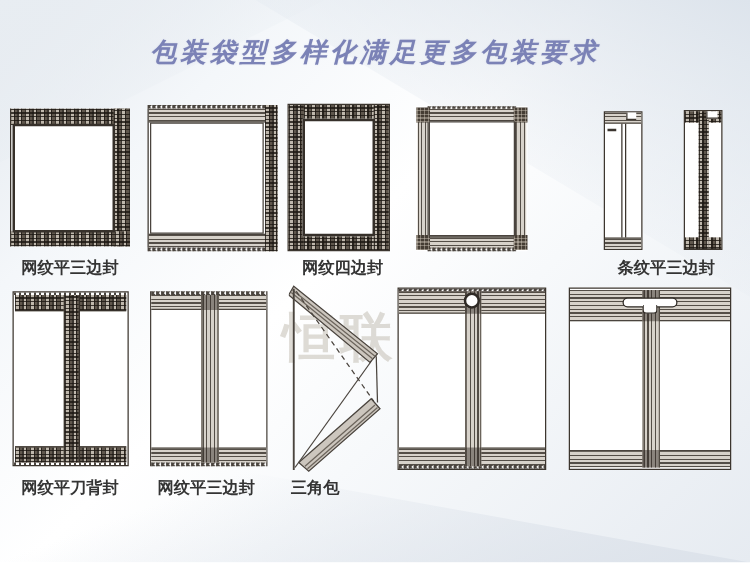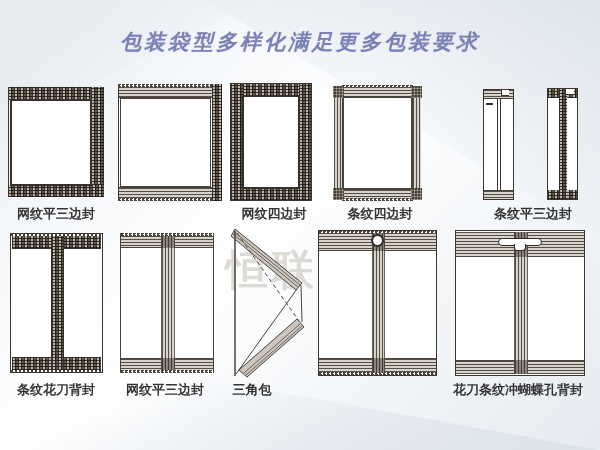--- a/index.html
+++ b/index.html
@@ -196,20 +196,18 @@
     <div class="band hstr" style="bottom:1px;left:0;right:0;height:14px;border-top:1px solid #4a443e;"></div>
     <div class="band vstr" style="left:58px;width:14px;top:1px;bottom:1px;border-left:1px solid #6b645c;border-right:1px solid #6b645c;"></div>
     <div class="ov" style="left:58px;width:14px;top:1px;height:25px;"></div>
     <div class="ov" style="left:58px;width:14px;bottom:1px;height:14px;"></div>
     <div style="position:absolute;left:50%;top:7px;transform:translateX(-50%);width:44px;height:8px;background:#fff;border:1px solid #2f2a25;border-radius:4px;box-sizing:border-box;"></div>
     <div style="position:absolute;left:50%;top:13px;transform:translateX(-50%);width:12px;height:7px;background:#fff;border:1px solid #2f2a25;border-top:none;border-radius:0 0 3px 3px;box-sizing:border-box;"></div>
   </div>
 
   <div class="bag-label row1-label" style="left:56px;">网纹平三边封</div>
   <div class="bag-label row1-label" style="left:274px;text-align:center;">网纹四边封</div>
-  <div class="bag-label row1-label" style="left:380px;">条纹四边封</div>
   <div class="bag-label row1-label" style="left:533px;">条纹平三边封</div>
 
-  <div class="bag-label row2-label" style="left:56px;">条纹花刀背封</div>
+  <div class="bag-label row2-label" style="left:56px;">网纹平刀背封</div>
   <div class="bag-label row2-label" style="left:165px;">网纹平三边封</div>
   <div class="bag-label row2-label" style="left:252px;">三角包</div>
-  <div class="bag-label row2-label" style="left:518px;">花刀条纹冲蝴蝶孔背封</div>
 </div>
 
 </body></html>

